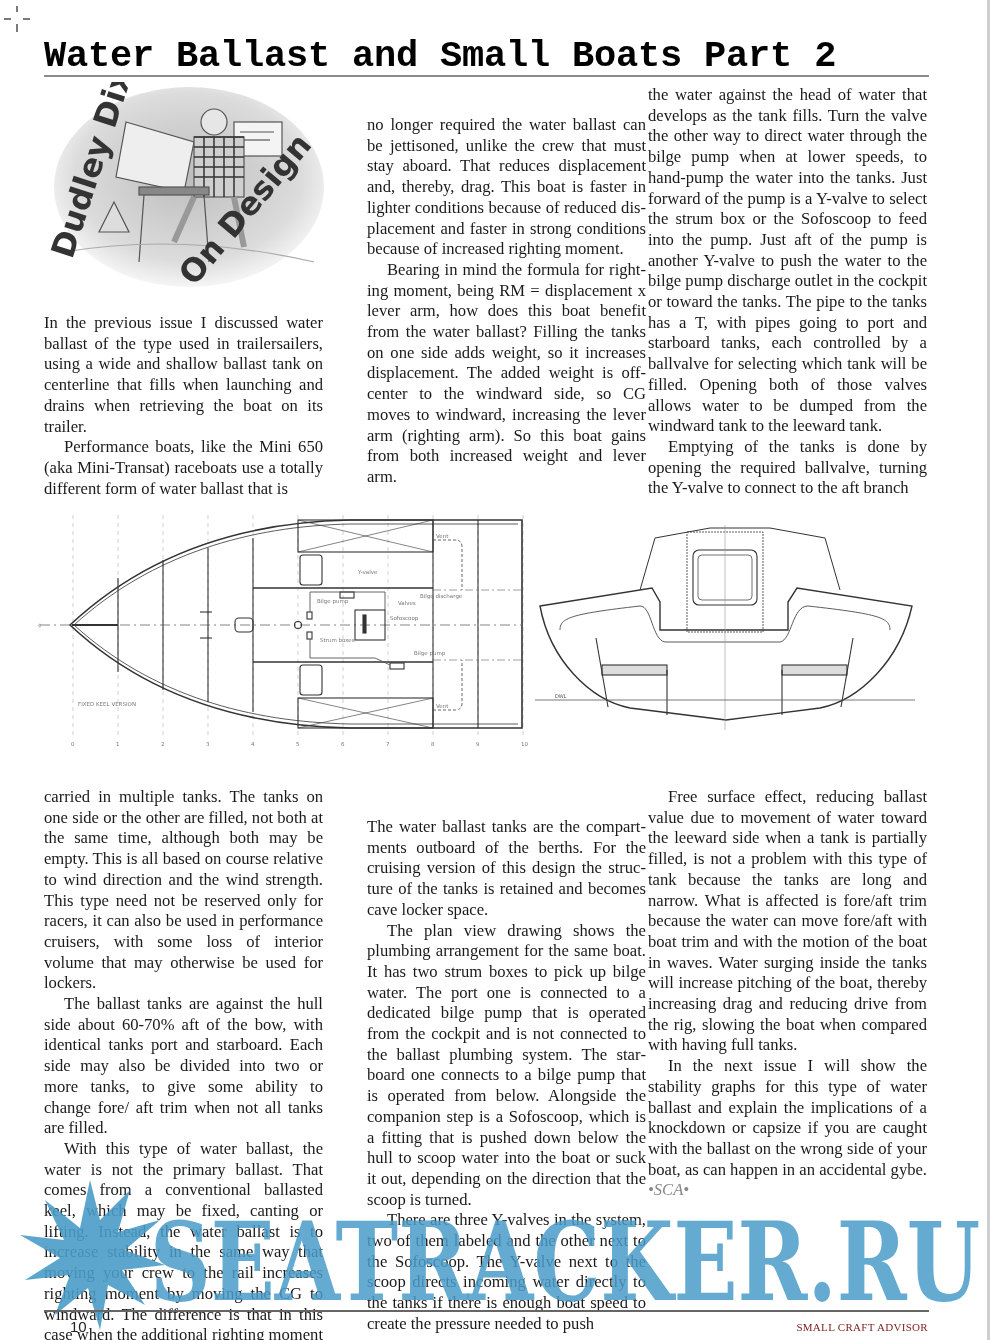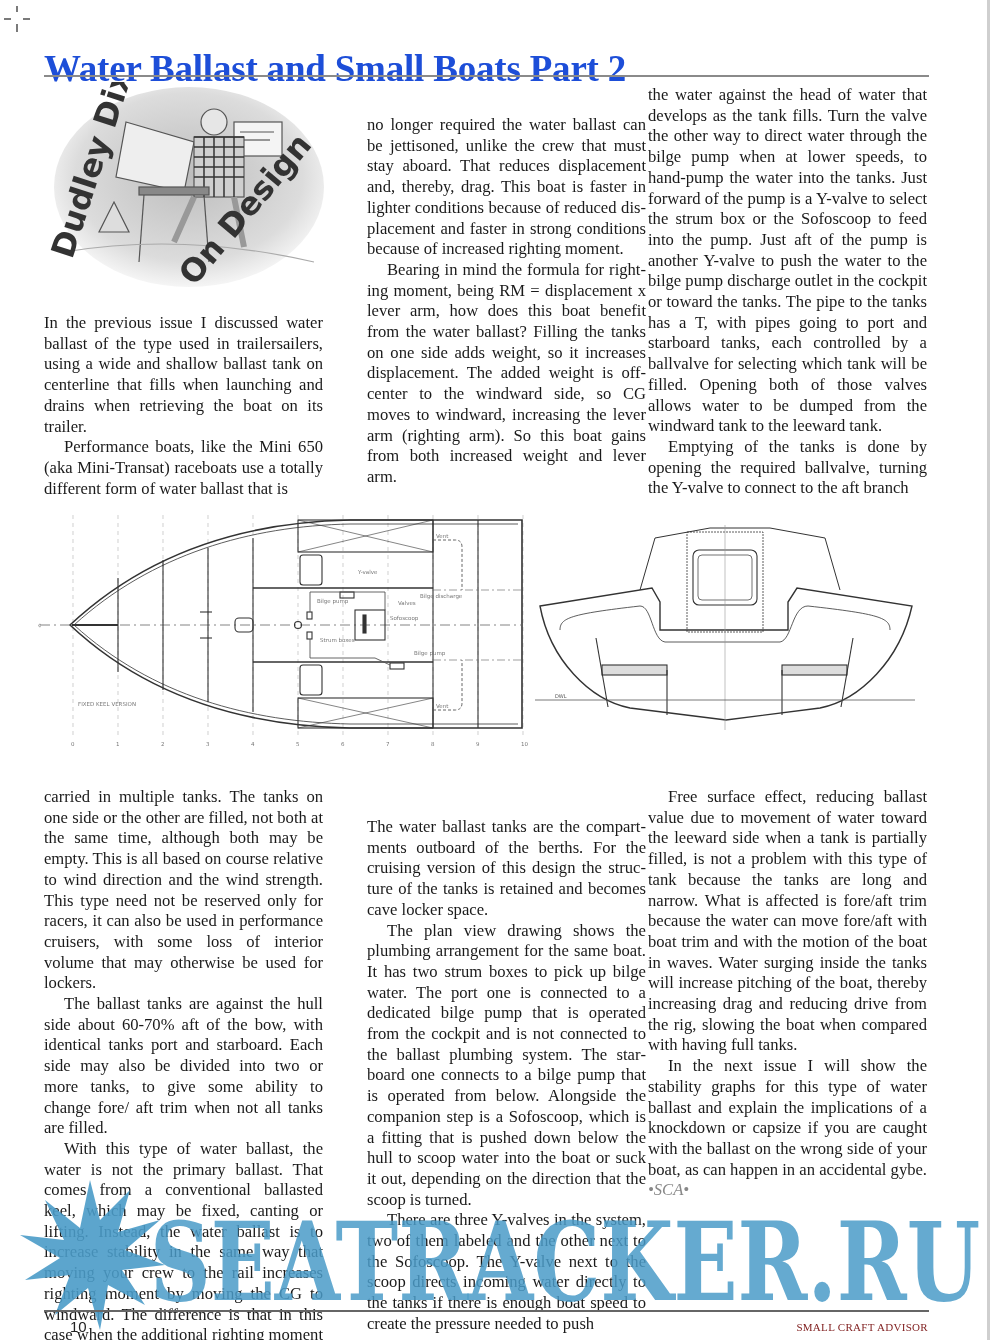--- a/index.html
+++ b/index.html
@@ -1,18 +1,18 @@
 <!DOCTYPE html>
 <html><head>
 <meta charset="utf-8">
 <style>
   html, body { margin: 0; padding: 0; background: #ffffff; }
   body { width: 990px; height: 1340px; position: relative; overflow: hidden; font-family: "Liberation Serif", "DejaVu Serif", serif; color: #1a1a1a; }
   .crop-mark { position: absolute; left: 4px; top: 6px; width: 26px; height: 26px; }
-  .page-title { position: absolute; left: 44px; top: 22px; font-size: 37px; letter-spacing: -0.2px; color: #1d4ed8; white-space: nowrap; }
+  .page-title { position: absolute; left: 44px; top: 10px; font-size: 37px; letter-spacing: -0.2px; color: #000000; white-space: nowrap; font-family: Liberation Mono, monospace; }
   .title-rule { position: absolute; left: 44px; top: 75px; width: 885px; height: 2px; background: #8a8a8a; }
   .right-edge { position: absolute; right: 0; top: 0; width: 3px; height: 1340px; background: #cfcfcf; }
   .col { position: absolute; font-size: 16.6px; line-height: 20.7px; text-align: justify; hyphens: manual; }
   .col p { margin: 0; }
   .col p.indent { text-indent: 20px; }
   .c1 { left: 44px; width: 279px; }
   .c2 { left: 367px; width: 279px; margin-top: 30px; }
   .c3 { left: 648px; width: 279px; }
   .top { top: 85px; }
   .bottom { top: 787px; }

